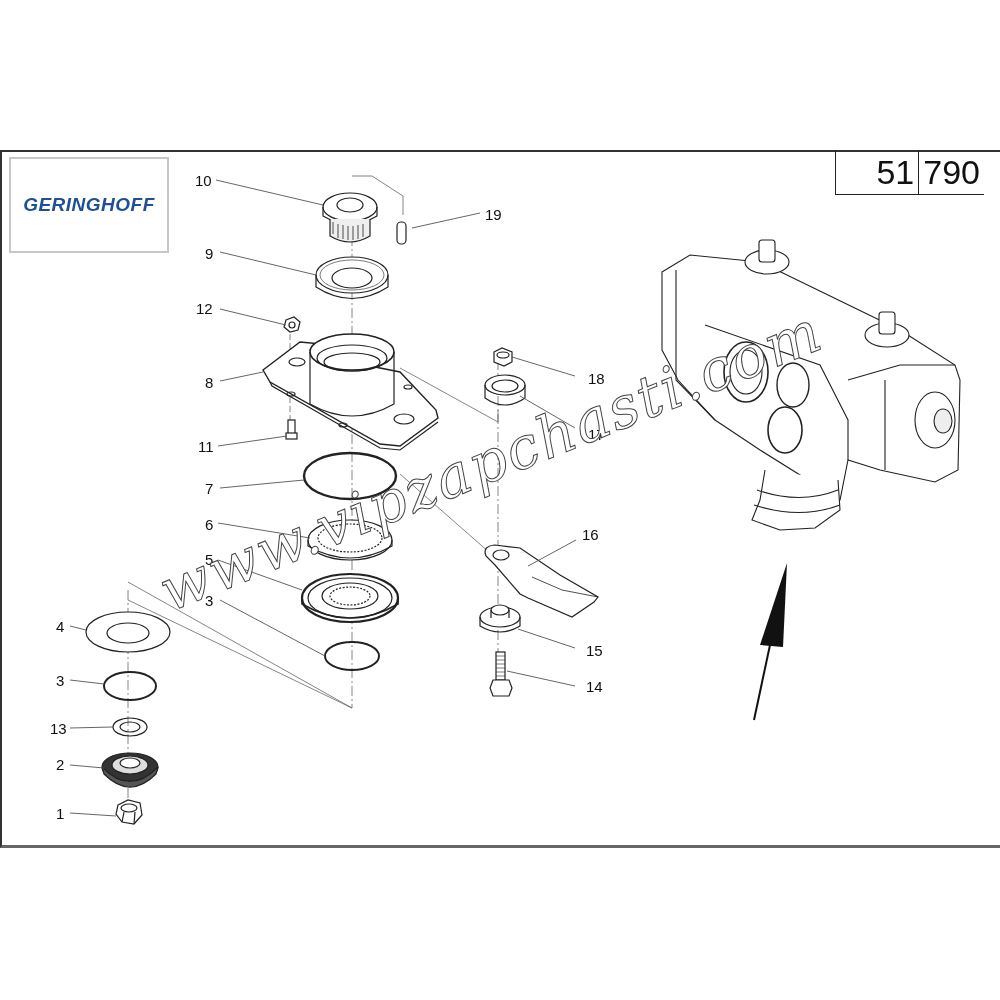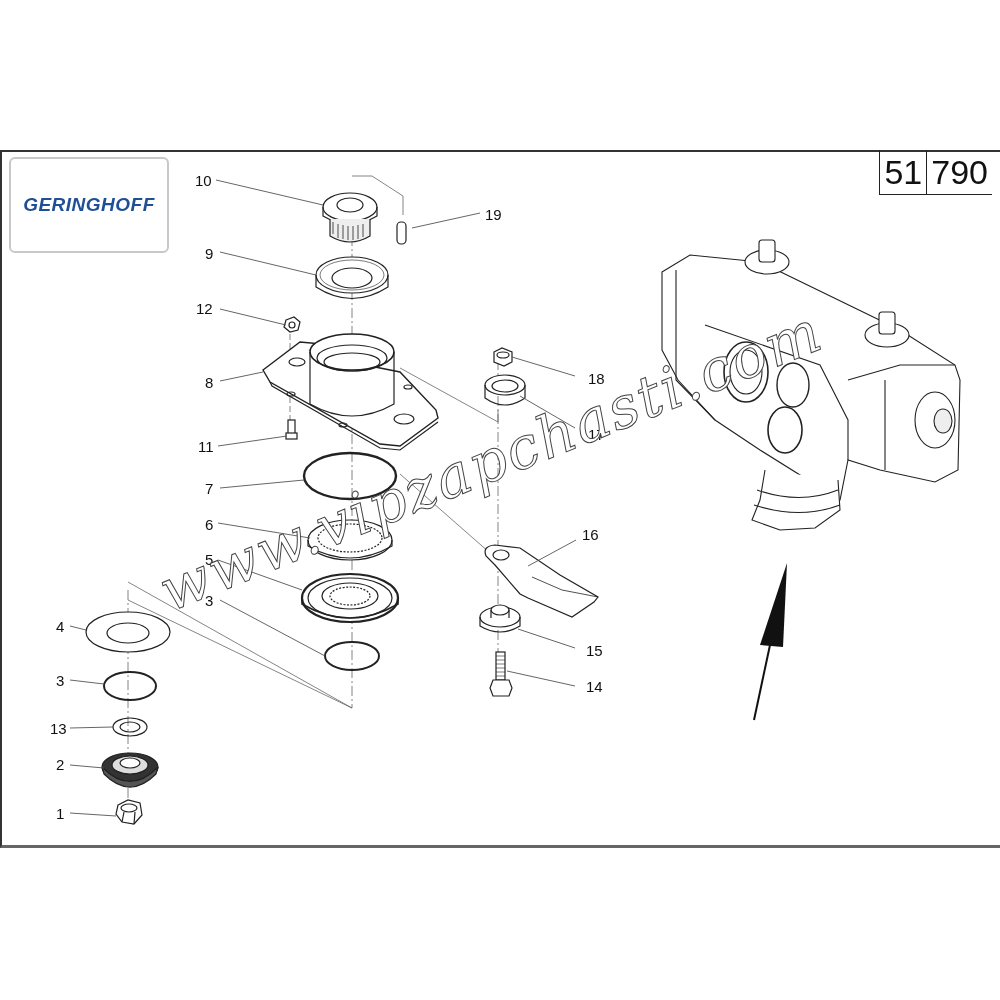--- a/index.html
+++ b/index.html
@@ -1,20 +1,20 @@
 <!DOCTYPE html>
 <html><head>
   <meta charset="utf-8">
   <style>
     html, body { margin: 0; padding: 0; background: #ffffff; }
     body { width: 1000px; height: 1000px; position: relative; overflow: hidden; font-family: "Liberation Sans", sans-serif; }
     .frame { position: absolute; left: 0; top: 150px; width: 1000px; height: 698px; border-top: 2px solid #333; border-left: 2px solid #333; border-bottom: 3px solid #666; box-sizing: border-box; }
-    .logo-box { position: absolute; left: 9px; top: 157px; width: 160px; height: 96px; border: 2px solid #c8c8c8; border-radius: 6px; background: #fff; box-sizing: border-box; display: flex; align-items: center; justify-content: center; }
+    .logo-box { position: absolute; left: 9px; top: 157px; width: 160px; height: 96px; border: 2px solid #c8c8c8; border-radius: 0; background: #fff; box-sizing: border-box; display: flex; align-items: center; justify-content: center; }
     .logo-text { color: #1f4f94; font-weight: bold; font-style: italic; font-size: 19px; letter-spacing: 0.5px; font-family: "Liberation Sans", sans-serif; }
-    .pagenum { position: absolute; top: 150px; right: 8px; height: 44px; display: flex; border-left: 1.5px solid #222; border-bottom: 1.5px solid #222; }
+    .pagenum { position: absolute; top: 150px; right: 16px; height: 44px; display: flex; border-left: 1.5px solid #222; border-bottom: 1.5px solid #222; padding-left: 36px; }
     .pagenum span { font-family: "Liberation Sans", sans-serif; font-size: 34px; line-height: 44px; padding: 0 4px; color: #111; }
     .pagenum .sep { border-left: 1.5px solid #222; text-align: center; }
     svg.diagram { position: absolute; left: 0; top: 0; width: 1000px; height: 1000px; }
     .lbl { font-family: "Liberation Sans", sans-serif; font-size: 15px; fill: #111; }
     .wm { font-family: "DejaVu Serif", serif; font-style: italic; font-size: 58px; fill: #ffffff; stroke: #444; stroke-width: 1; letter-spacing: 2px; }
   </style>
 </head>
 <body>
 
 <div class="frame"></div>

